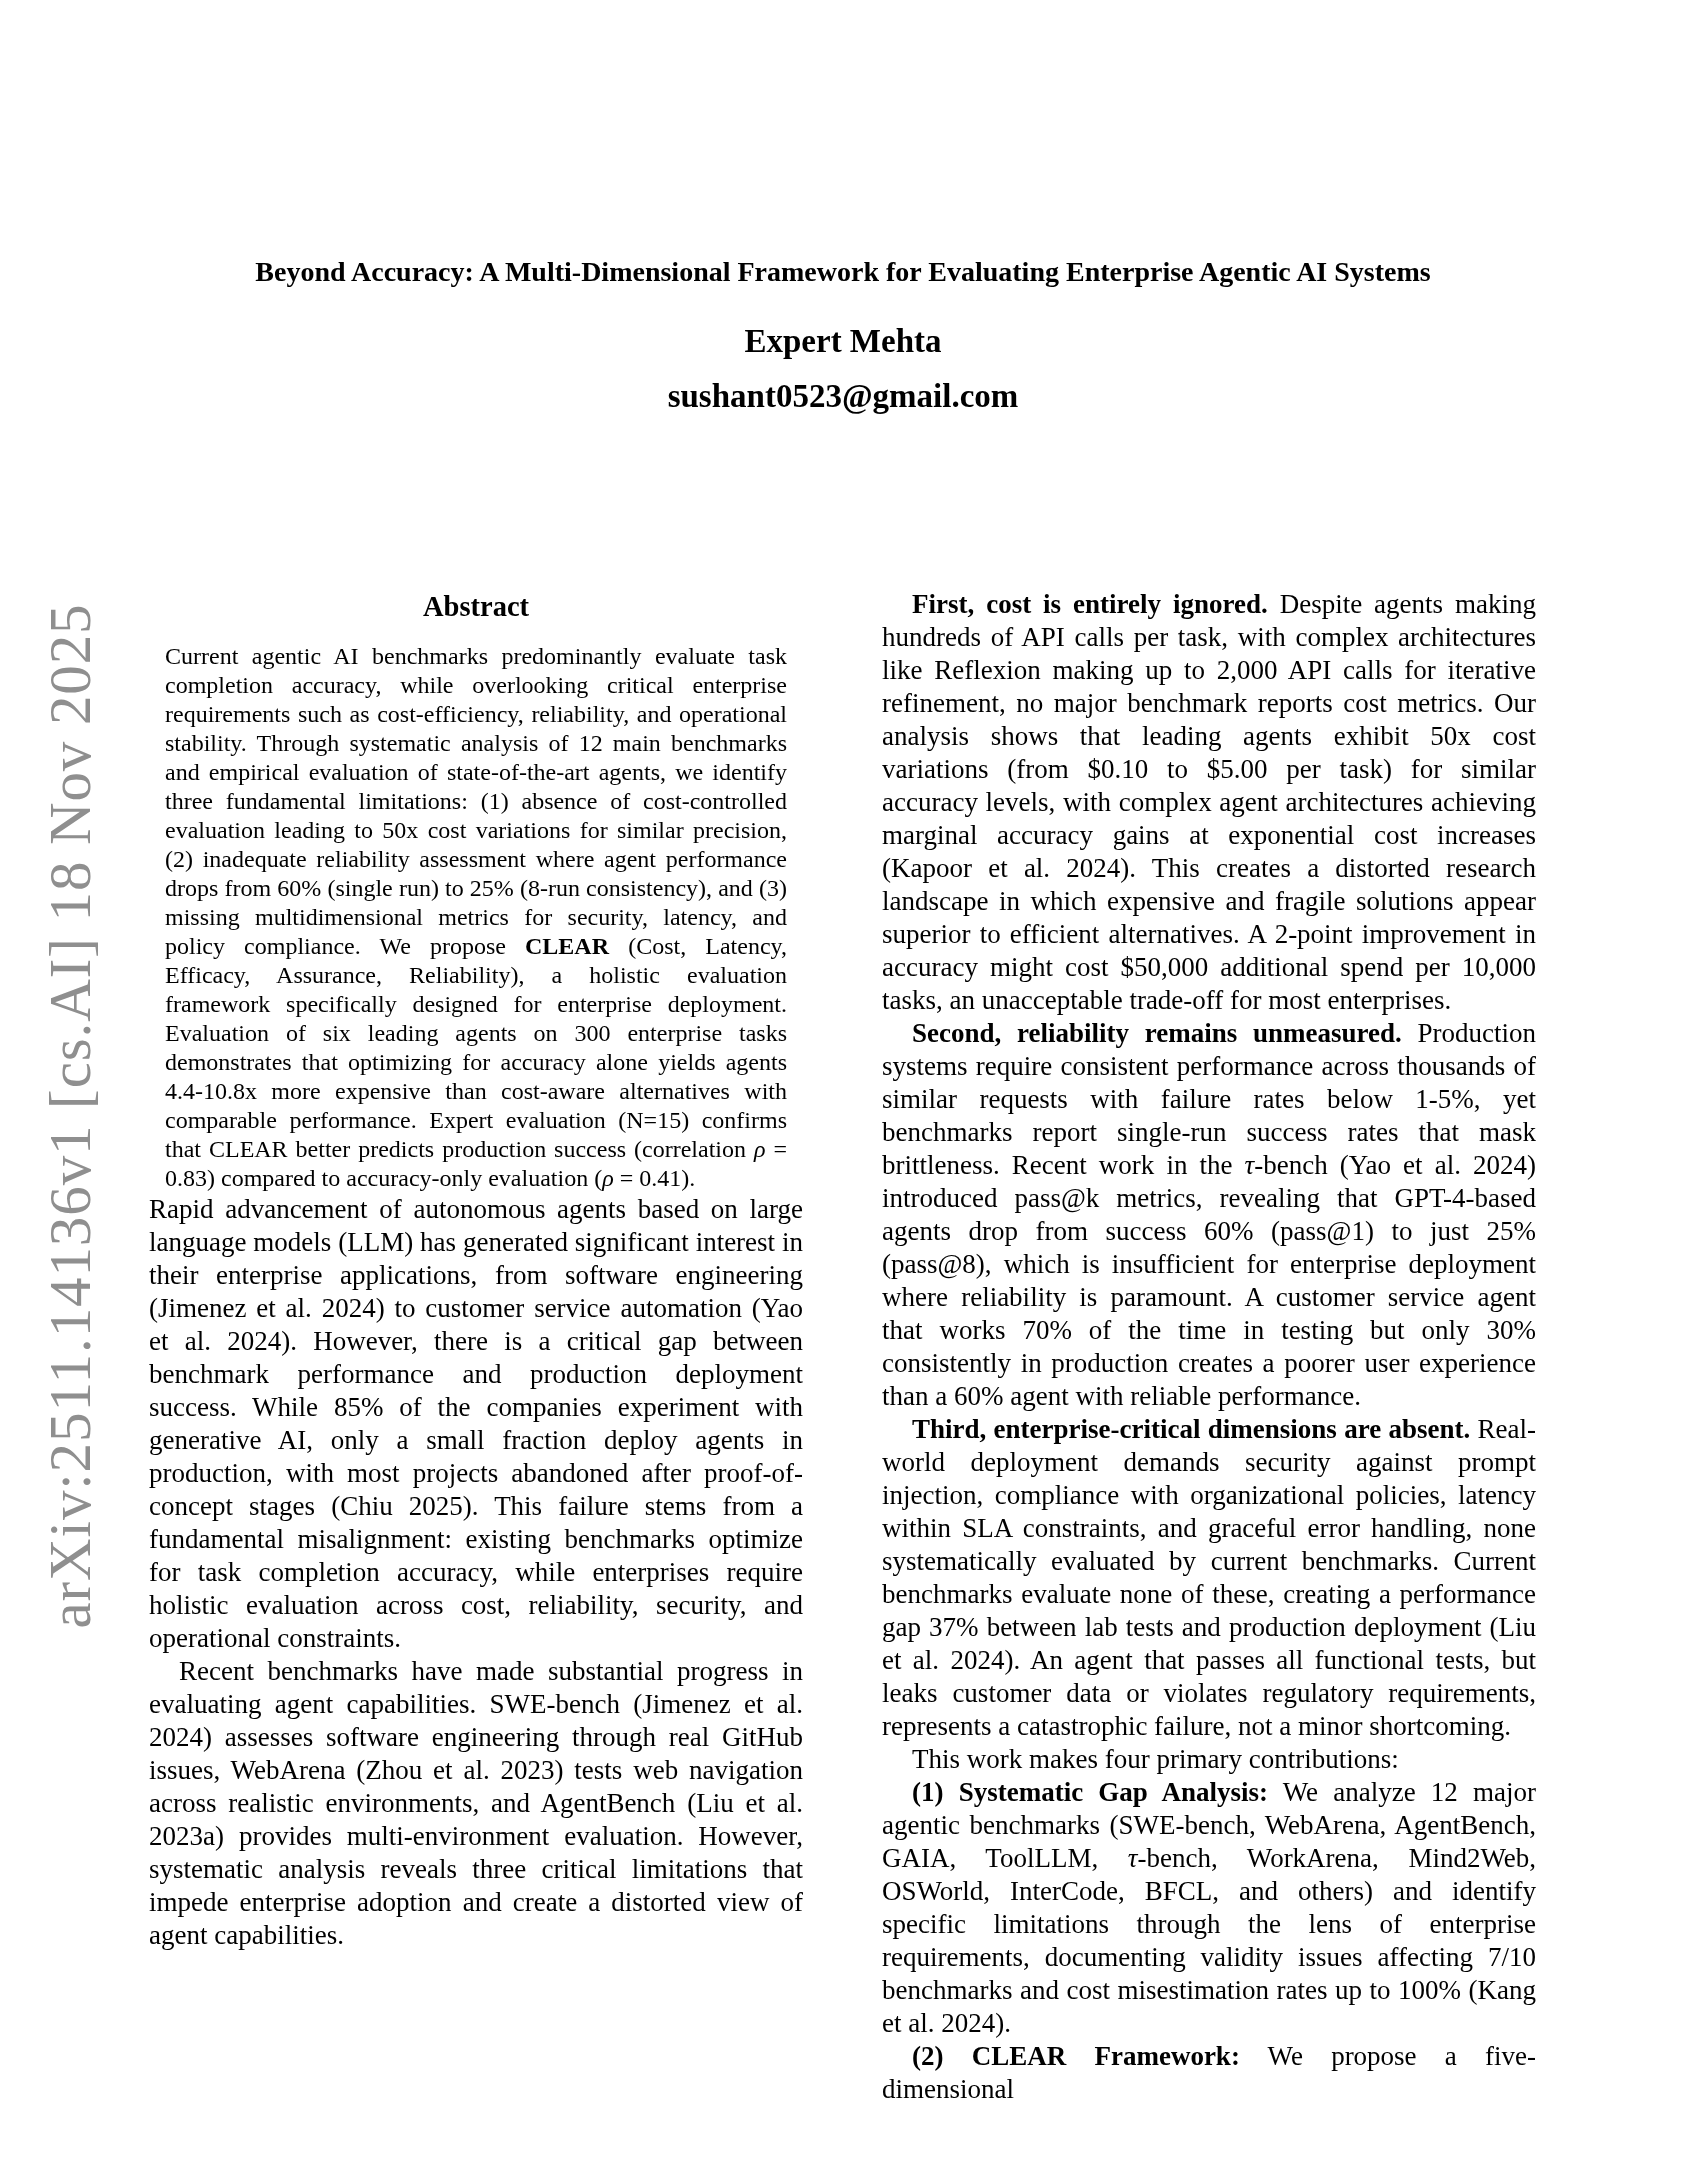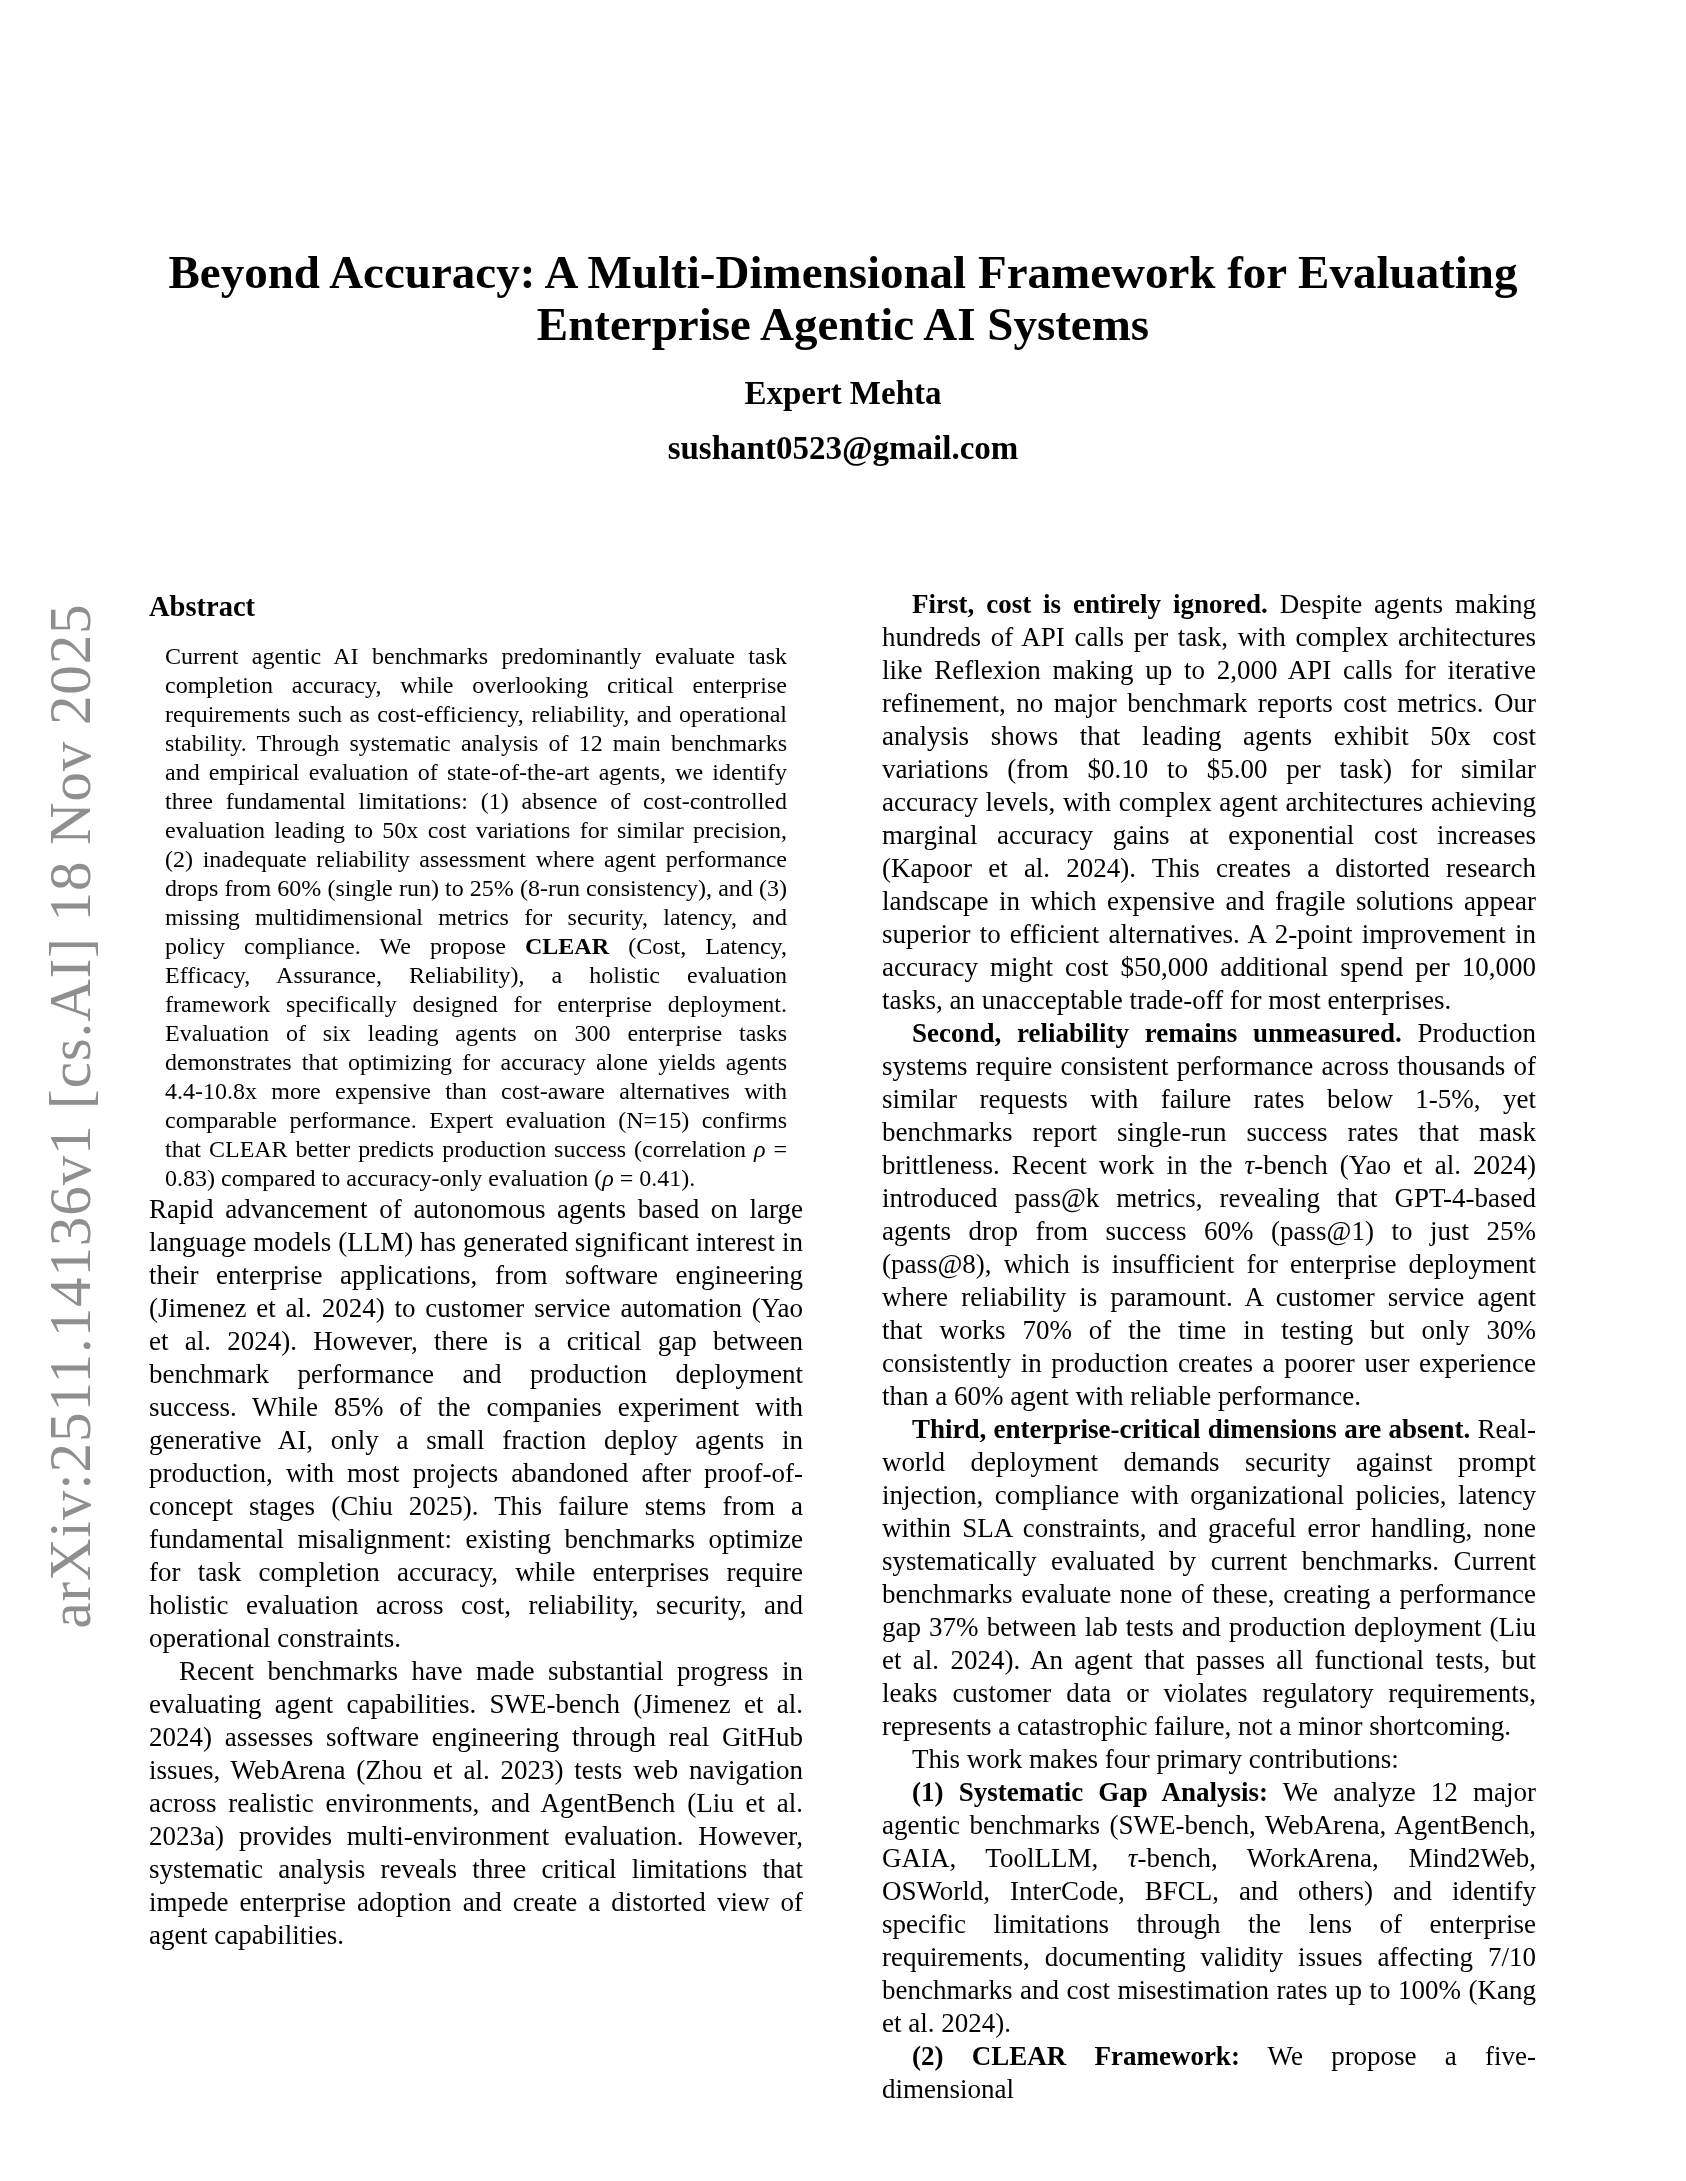--- a/index.html
+++ b/index.html
@@ -27,21 +27,21 @@
     color: #8f8f8f;
   }
   .header {
     position: absolute;
     top: 246px;
     left: 0;
     width: 100%;
     text-align: center;
   }
   .title {
-    font-size: 47px;
+    font-size: 28px;
     line-height: 52px;
     font-weight: bold;
     max-width: 1433px;
     margin: 0 auto;
   }
   .author {
     margin-top: 24px;
     font-size: 33px;
     line-height: 39px;
     font-weight: bold;
@@ -59,21 +59,21 @@
     text-align: justify;
     font-size: 27px;
     line-height: 33px;
   }
   .col-left  { left: 149px; }
   .col-right { left: 882px; }
   .abstract-head {
     font-size: 28.5px;
     line-height: 37px;
     font-weight: bold;
-    text-align: left;
+    text-align: center;
     margin: 0 0 16.5px 0;
   }
   .abstract {
     font-size: 24px;
     line-height: 29px;
     margin: 0 16px;
     text-align: justify;
   }
   .sec-head {
     font-size: 33px;

